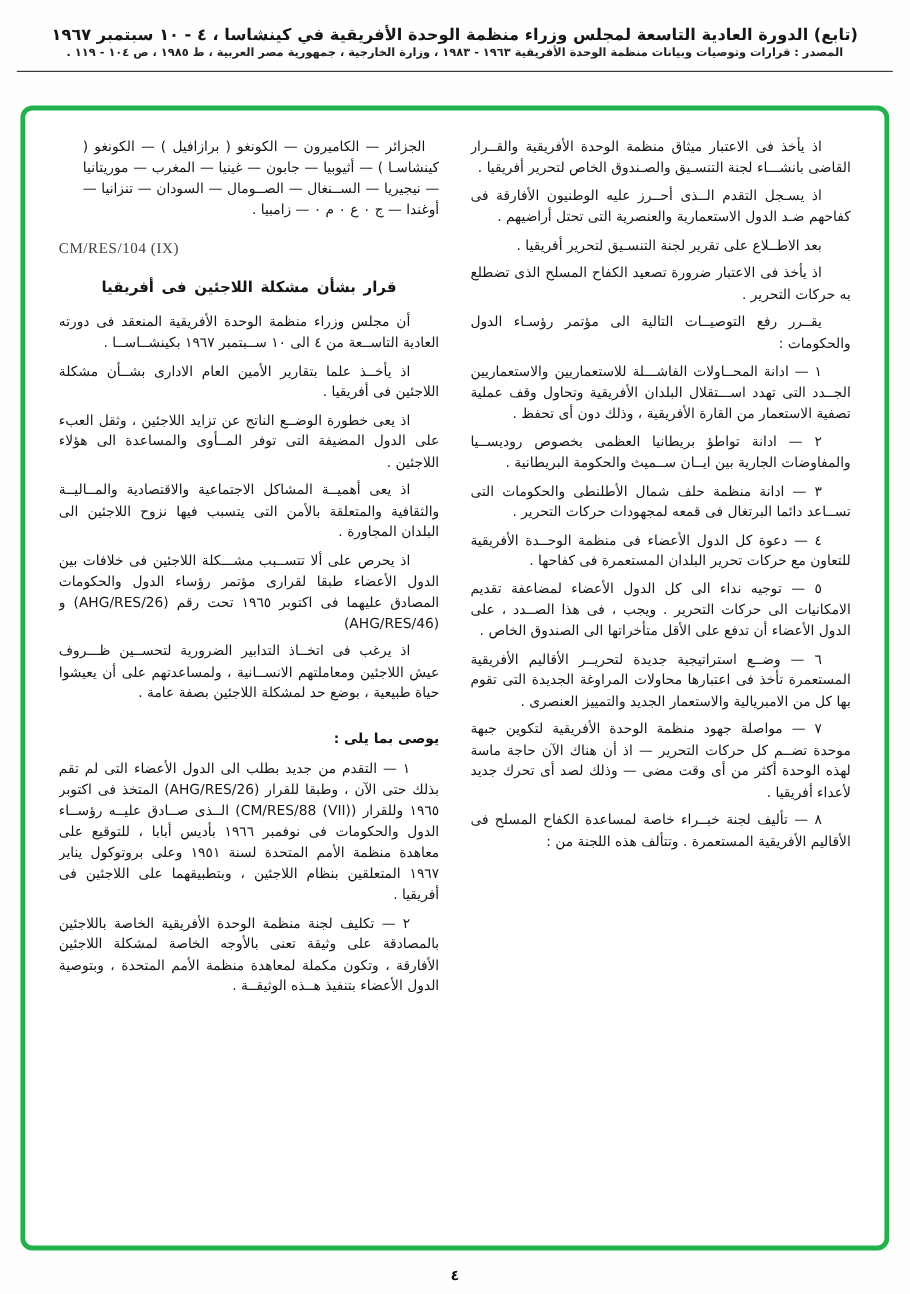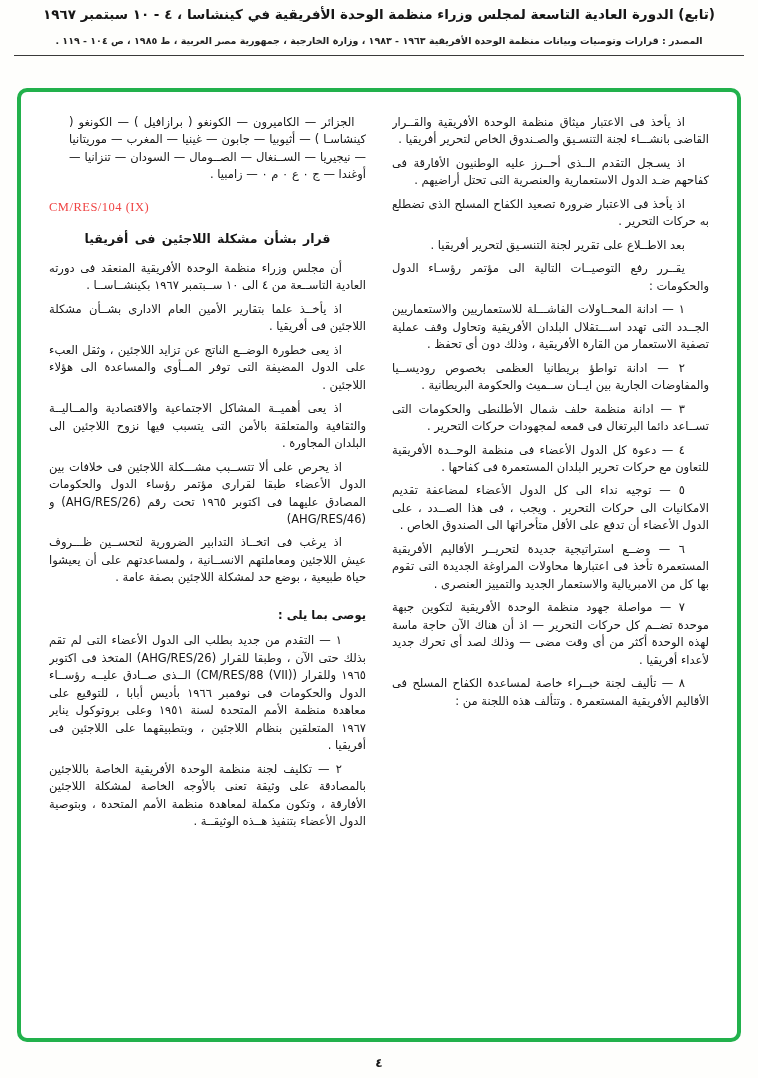--- a/index.html
+++ b/index.html
@@ -6,27 +6,27 @@
   html, body {
     width: 758px; height: 1078px;
     background: #fefefc;
     font-family: "DejaVu Sans", sans-serif;
     color: #161616;
     overflow: hidden;
   }
   .page { position: relative; width: 758px; height: 1078px; }
 
   
-  .doc-header { direction: rtl; text-align: center; padding-top: 5px; }
+  .doc-header { direction: rtl; text-align: center; padding-top: 20px; }
   .header-title {
     font-size: 13.5px; font-weight: bold; letter-spacing: 0;
     line-height: 1.4;
   }
   .source-line {
-    font-size: 9.5px; font-weight: bold; margin-top: 11px; color: #222;
+    font-size: 9.5px; font-weight: bold; margin-top: 0; color: #222;
   }
   .header-rule {
     border: none; border-top: 1.6px solid #3a3a3a;
     margin: 9px 14px 0 14px;
   }
 
   
   .content-box {
     position: absolute; left: 17px; right: 17px; top: 88px; bottom: 36px;
     border: 4px solid #22b14c;
@@ -45,21 +45,21 @@
     font-size: 11.5px; line-height: 1.52;
     overflow: hidden;
   }
   .para { text-indent: 2.1em; margin-bottom: 6px; }
   .countries { text-indent: 1em; margin-bottom: 14px; margin-left: 20px; }
 
   .res-code {
     direction: ltr; text-align: left;
     font-family: "Liberation Serif", serif;
     font-size: 12.5px; letter-spacing: 0.5px;
-    margin: 10px 0 12px 0; color: #ef4444;
+    margin: 10px 0 12px 0; color: #404040;
   }
   .res-title {
     text-align: center; font-weight: bold; font-size: 12.5px;
     margin: 8px 0 12px 0; word-spacing: 2px;
   }
   .subheading {
     font-weight: bold; text-indent: 0; margin: 20px 0 8px 0;
   }
 
   
@@ -79,22 +79,22 @@
   </header>
 
   <hr class="header-rule">
 
   <div class="content-box">
     <div class="columns">
 
       <div class="column">
         <p class="para">اذ يأخذ فى الاعتبار ميثاق منظمة الوحدة الأفريقية والقــرار القاضى بانشـــاء لجنة التنسـيق والصـندوق الخاص لتحرير أفريقيا .</p>
         <p class="para">اذ يسـجل التقدم الــذى أحــرز عليه الوطنيون الأفارقة فى كفاحهم ضـد الدول الاستعمارية والعنصرية التى تحتل أراضيهم .</p>
+        <p class="para">بعد الاطــلاع على تقرير لجنة التنسـيق لتحرير أفريقيا .</p>
         <p class="para">اذ يأخذ فى الاعتبار ضرورة تصعيد الكفاح المسلح الذى تضطلع به حركات التحرير .</p>
-        <p class="para">بعد الاطــلاع على تقرير لجنة التنسـيق لتحرير أفريقيا .</p>
         <p class="para">يقــرر رفع التوصيــات التالية الى مؤتمر رؤسـاء الدول والحكومات :</p>
         <p class="para">١ — ادانة المحــاولات الفاشـــلة للاستعماريين والاستعماريين الجــدد التى تهدد اســـتقلال البلدان الأفريقية وتحاول وقف عملية تصفية الاستعمار من القارة الأفريقية ، وذلك دون أى تحفظ .</p>
         <p class="para">٢ — ادانة تواطؤ بريطانيا العظمى بخصوص روديســيا والمفاوضات الجارية بين ايــان ســميث والحكومة البريطانية .</p>
         <p class="para">٣ — ادانة منظمة حلف شمال الأطلنطى والحكومات التى تســاعد دائما البرتغال فى قمعه لمجهودات حركات التحرير .</p>
         <p class="para">٤ — دعوة كل الدول الأعضاء فى منظمة الوحــدة الأفريقية للتعاون مع حركات تحرير البلدان المستعمرة فى كفاحها .</p>
         <p class="para">٥ — توجيه نداء الى كل الدول الأعضاء لمضاعفة تقديم الامكانيات الى حركات التحرير . ويجب ، فى هذا الصــدد ، على الدول الأعضاء أن تدفع على الأقل متأخراتها الى الصندوق الخاص .</p>
         <p class="para">٦ — وضــع استراتيجية جديدة لتحريــر الأقاليم الأفريقية المستعمرة تأخذ فى اعتبارها محاولات المراوغة الجديدة التى تقوم بها كل من الامبريالية والاستعمار الجديد والتمييز العنصرى .</p>
         <p class="para">٧ — مواصلة جهود منظمة الوحدة الأفريقية لتكوين جبهة موحدة تضــم كل حركات التحرير — اذ أن هناك الآن حاجة ماسة لهذه الوحدة أكثر من أى وقت مضى — وذلك لصد أى تحرك جديد لأعداء أفريقيا .</p>
         <p class="para">٨ — تأليف لجنة خبــراء خاصة لمساعدة الكفاح المسلح فى الأقاليم الأفريقية المستعمرة . وتتألف هذه اللجنة من :</p>
       </div>

